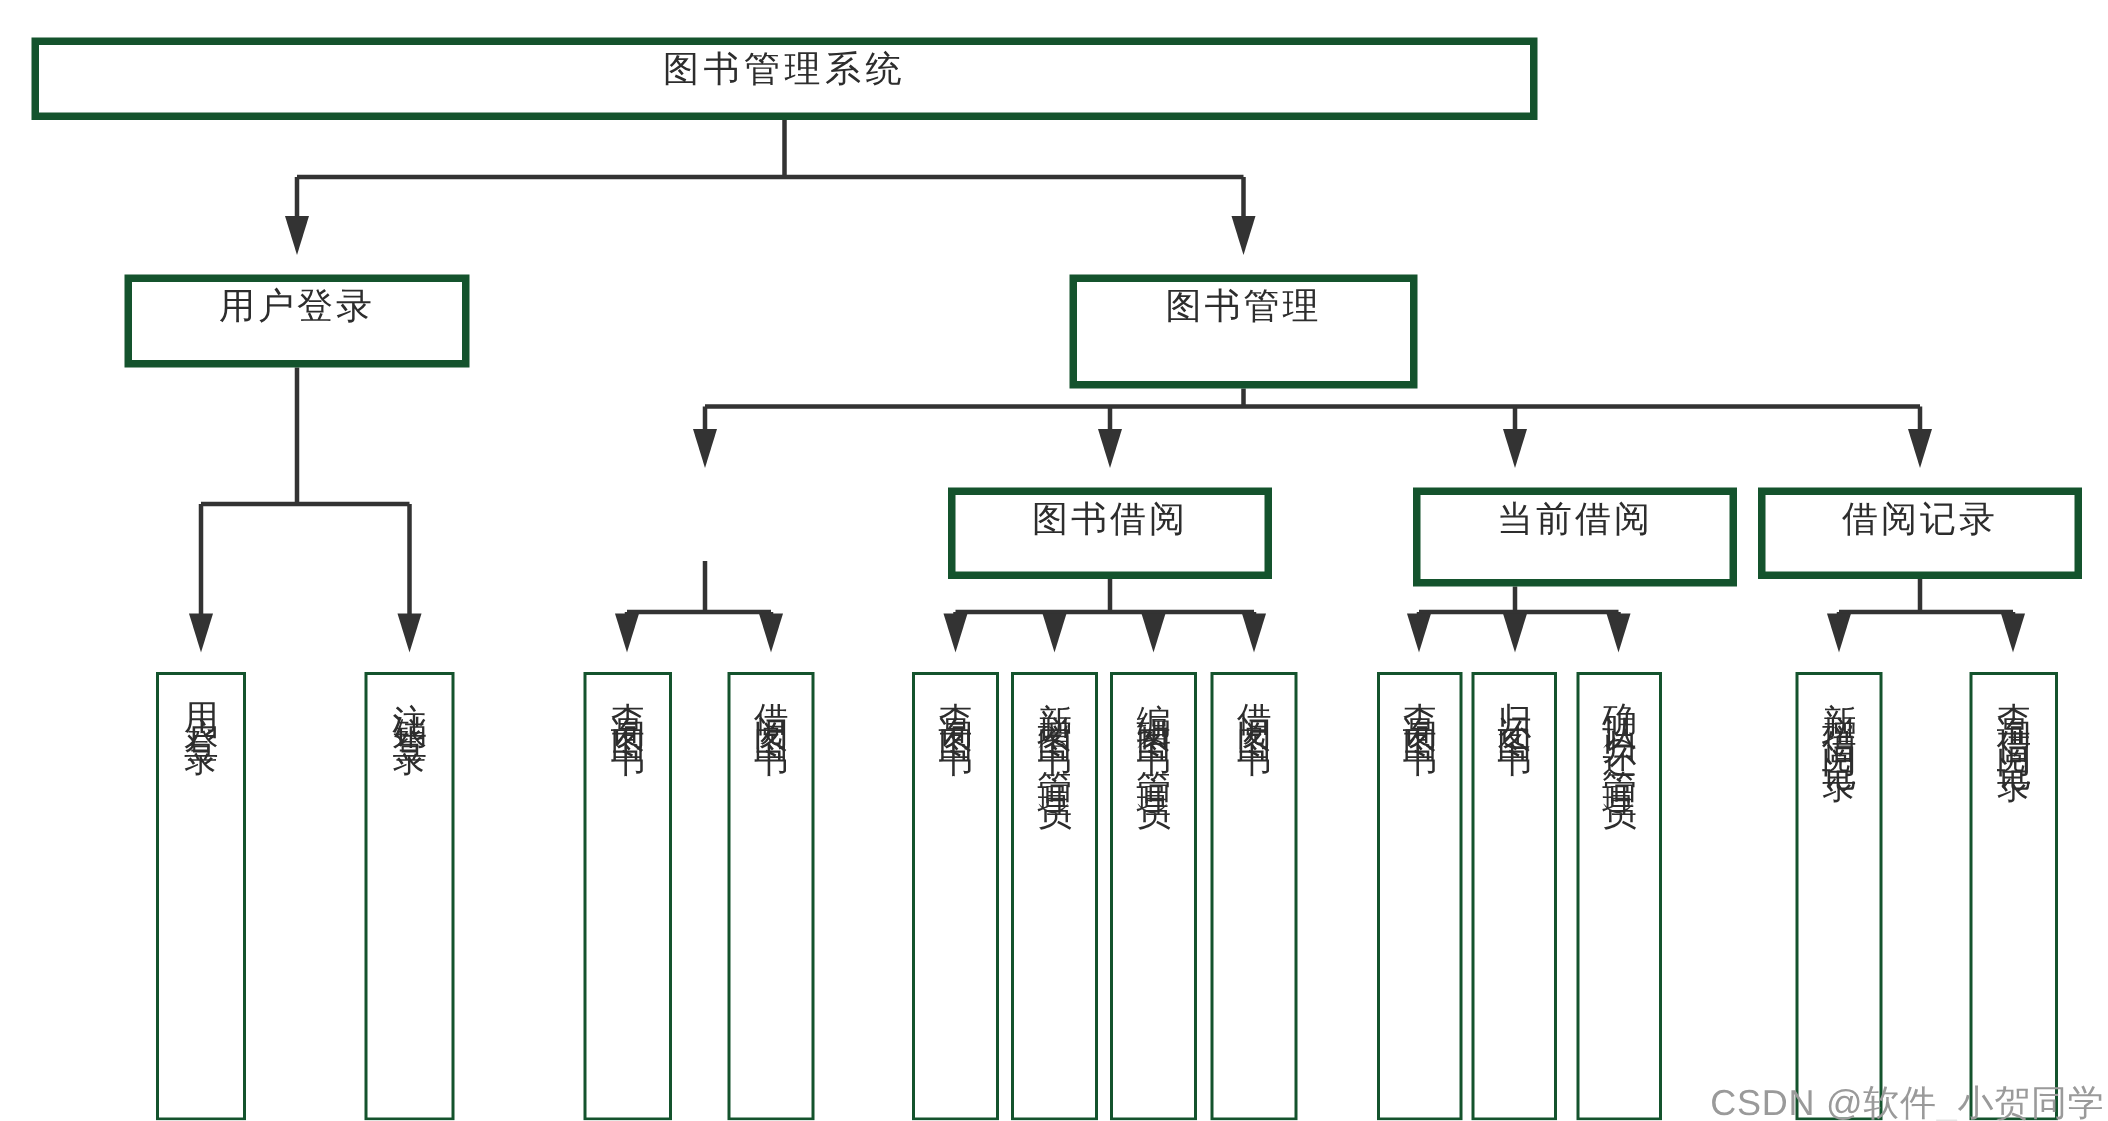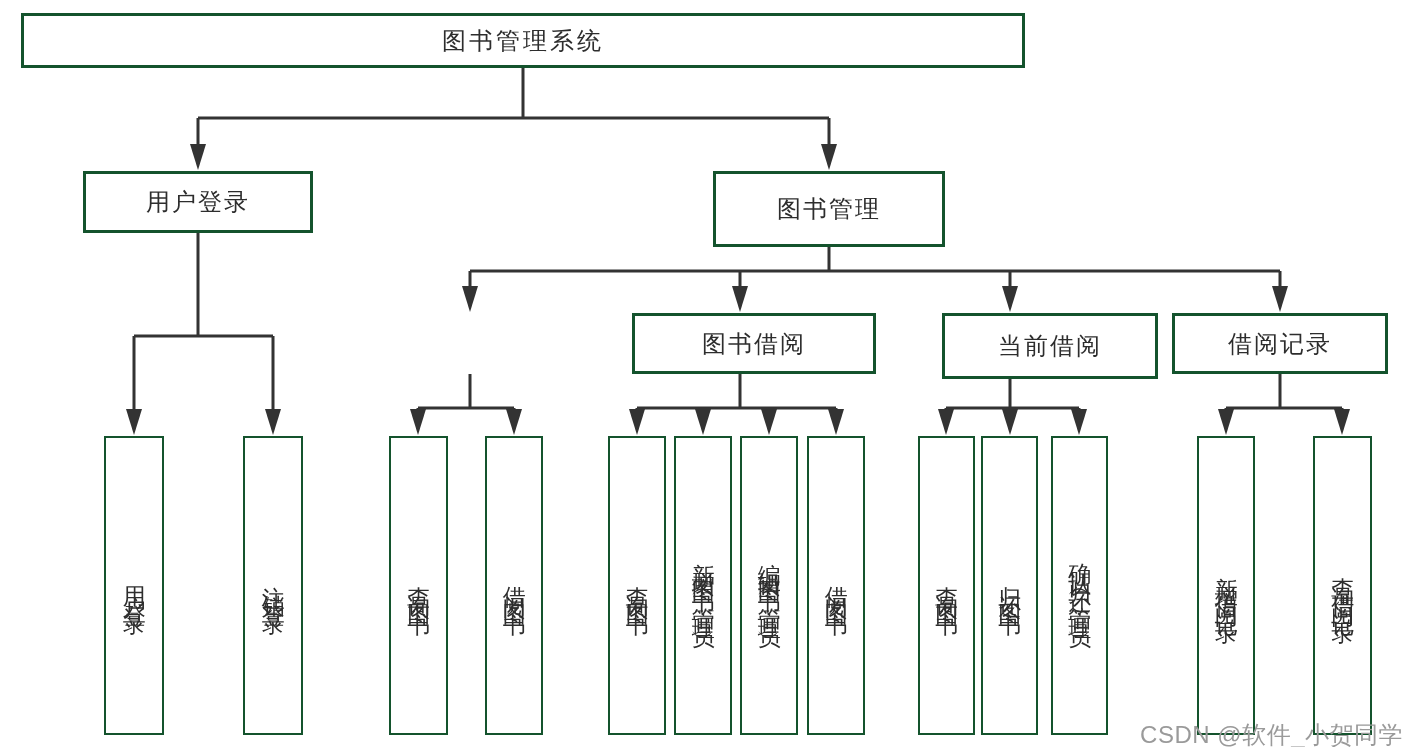--- a/index.html
+++ b/index.html
@@ -12,26 +12,27 @@
     overflow: hidden;
   }
   #connectors {
     position: absolute;
     left: 0; top: 0;
     width: 1405px; height: 747px;
   }
   .node {
     position: absolute;
     box-sizing: border-box;
-    border: 3px solid #14532d;
+    border: 5px solid #14532d;
     background: #ffffff;
     display: flex;
-    align-items: center;
+    align-items: flex-start;
     justify-content: center;
     color: #2d2d2d;
+    margin-top: 12px;
   }
   .h-node span {
     font-size: 24px;
     letter-spacing: 2px;
     white-space: nowrap;
   }
   .root-node span { letter-spacing: 3px; }
   .leaf {
     border-width: 2.5px;
   }
@@ -101,21 +102,21 @@
     <span>图书管理系统</span>
   </div>
 
   <div class="node h-node" style="left:83px; top:171px; width:230px; height:62px;">
     <span>用户登录</span>
   </div>
   <div class="node h-node" style="left:713px; top:171px; width:232px; height:76px;">
     <span>图书管理</span>
   </div>
 
-  <div class="node h-node" style="left:632px; top:313px; width:244px; height:61px;">
+  <div class="node h-node" style="left:632px; top:313px; width:216px; height:61px;">
     <span>图书借阅</span>
   </div>
   <div class="node h-node" style="left:942px; top:313px; width:216px; height:66px;">
     <span>当前借阅</span>
   </div>
   <div class="node h-node" style="left:1172px; top:313px; width:216px; height:61px;">
     <span>借阅记录</span>
   </div>
 
   <div class="node leaf" style="left:104px; top:436px; width:60px; height:299px;">

